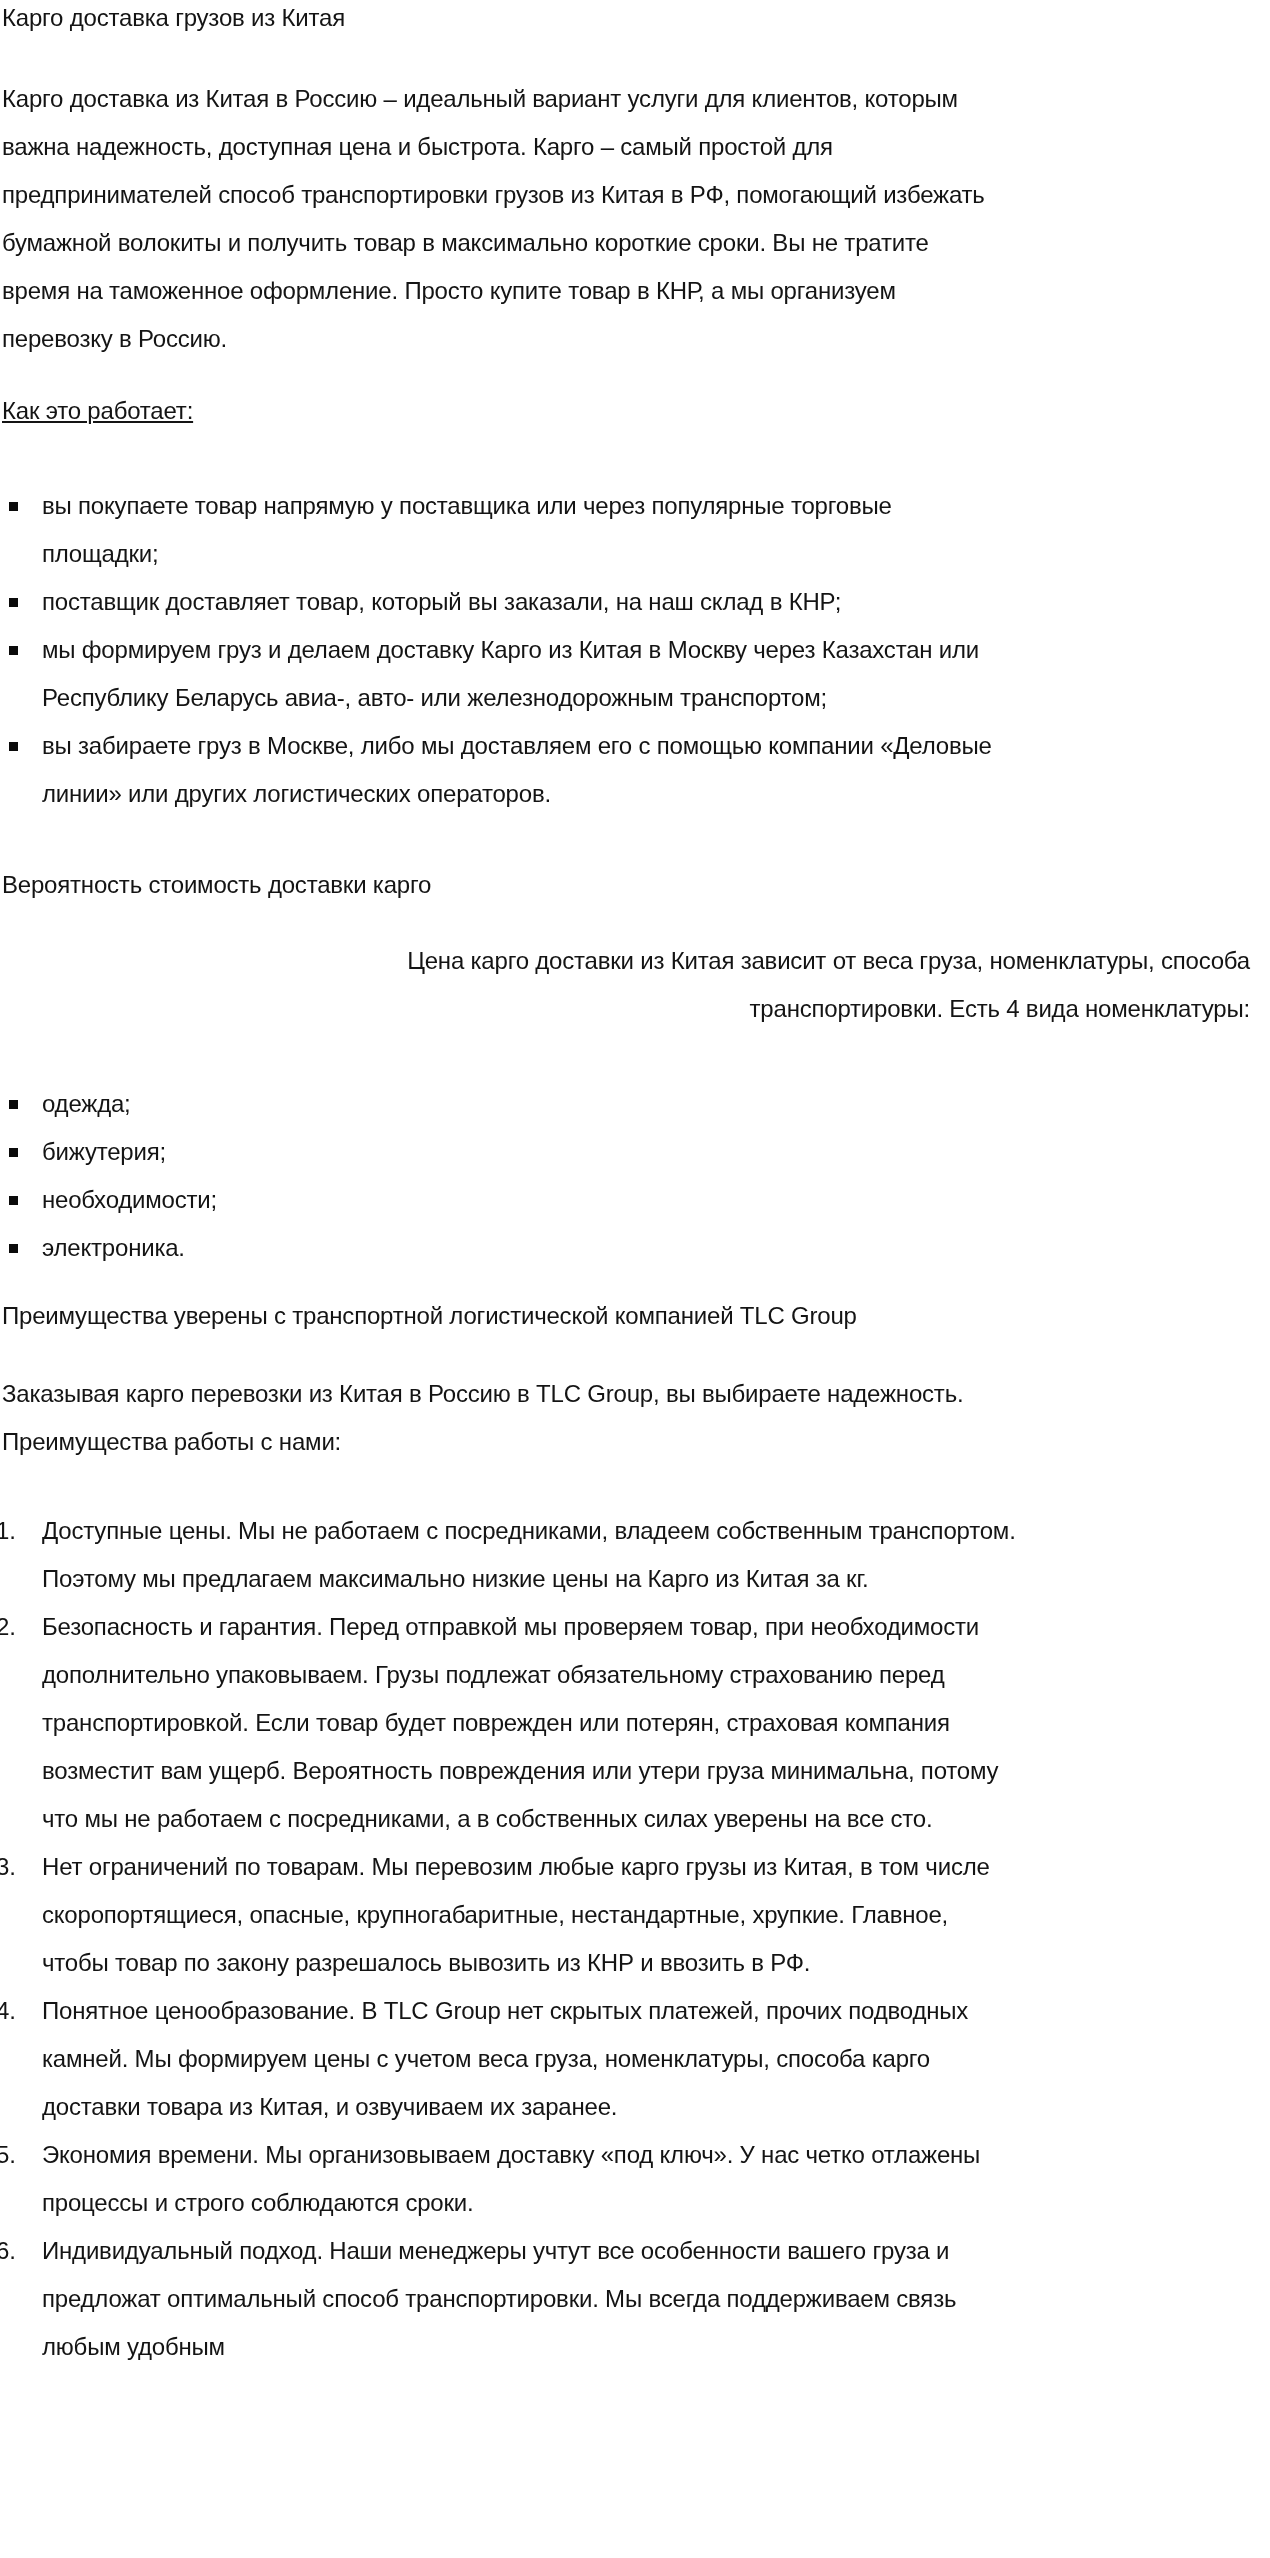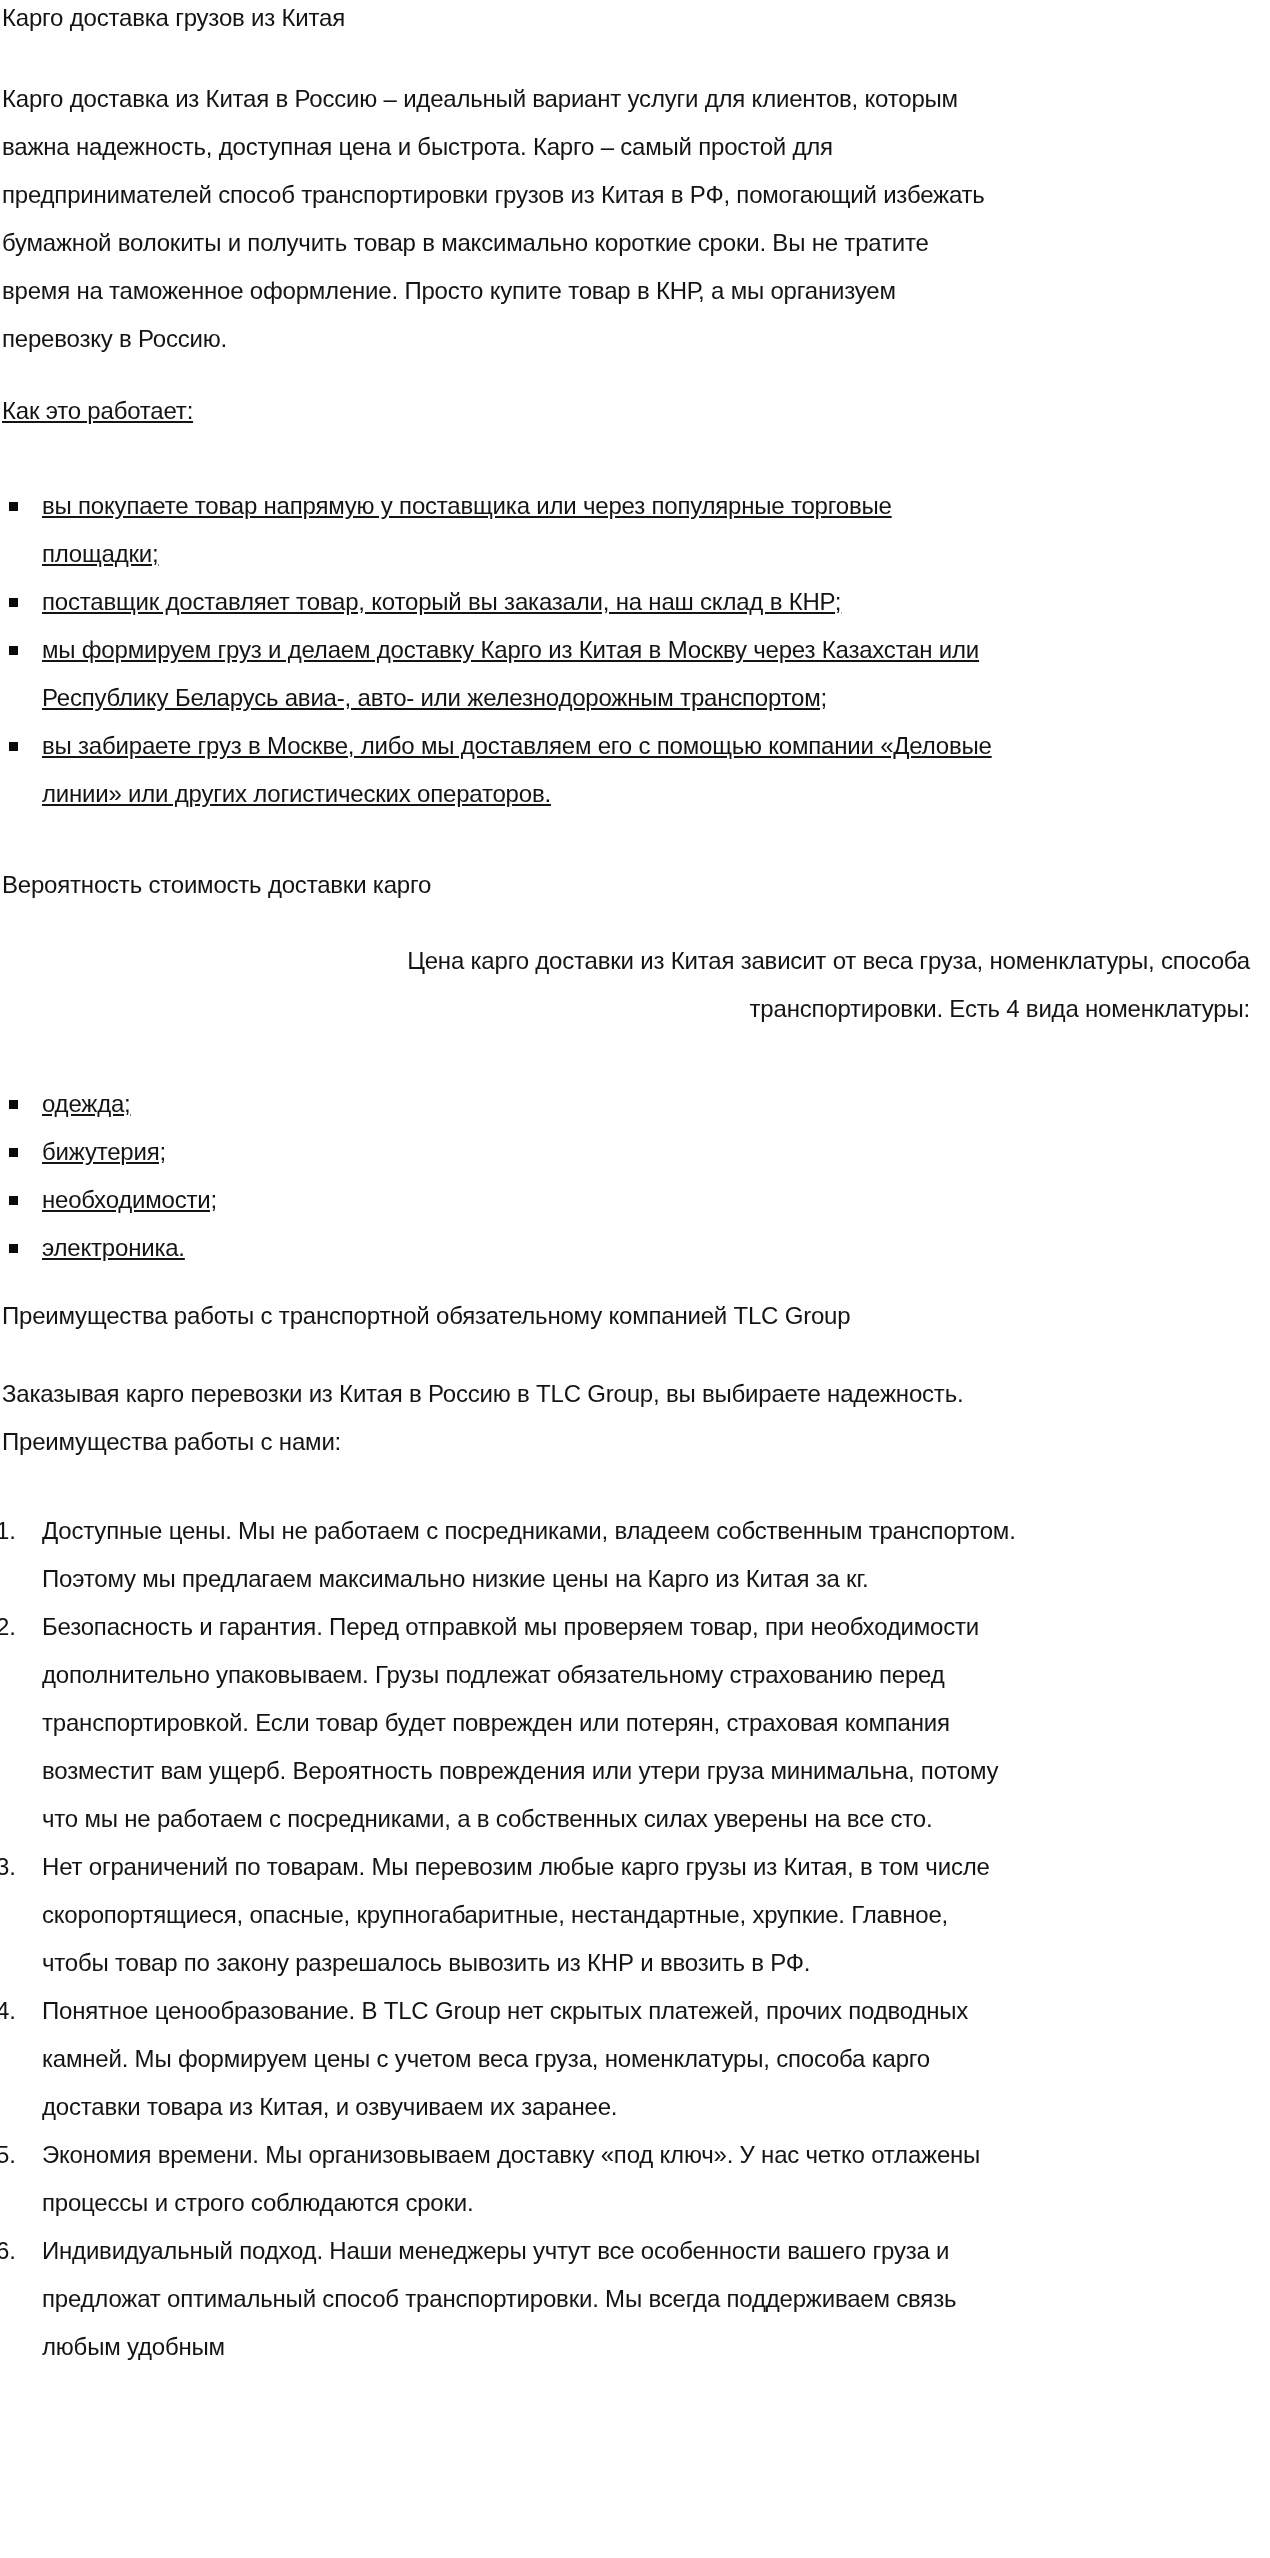--- a/index.html
+++ b/index.html
@@ -27,21 +27,21 @@
   .ul-how       { margin-top: 47px; }
   .h-calc       { margin-top: 43px; }
   .p-price      { margin-top: 28px; text-align: right; }
   .ul-nom       { margin-top: 47px; }
   .p-form       { margin-top: 41px; }
   .h-adv        { margin-top: 20px; }
   .p-advintro   { margin-top: 30px; }
   .ol-adv       { margin-top: 41px; }
 
   ul, ol { list-style: none; margin: 0; padding: 0; }
-  .bullet-item { position: relative; padding-left: 40px; text-decoration: underline; }
+  .bullet-item { position: relative; padding-left: 40px; }
   .bullet-sq {
     position: absolute;
     left: 7px;
     top: 20px;
     width: 9px;
     height: 9px;
     background: #0a0a0a;
   }
   .num-item { position: relative; padding-left: 40px; }
   .num-marker {
@@ -107,21 +107,21 @@
       <span class="bullet-sq"></span>
       <span class="t">необходимости;</span>
     </li>
     <li class="bullet-item">
       <span class="bullet-sq"></span>
       <span class="t">электроника.</span>
     </li>
   </ul>
 
 
-  <p class="h-adv t">Преимущества работы с транспортной обязательному компанией TLC Group</p>
+  <p class="h-adv t">Преимущества уверены с транспортной логистической компанией TLC Group</p>
 
   <p class="p-advintro t">Заказывая карго перевозки из Китая в Россию в TLC Group, вы выбираете надежность.
 Преимущества работы с нами:</p>
 
   <ol class="ol-adv">
     <li class="num-item">
       <span class="num-marker">1.</span>
       <span class="t">Доступные цены. Мы не работаем с посредниками, владеем собственным транспортом.
 Поэтому мы предлагаем максимально низкие цены на Карго из Китая за кг.</span>
     </li>

